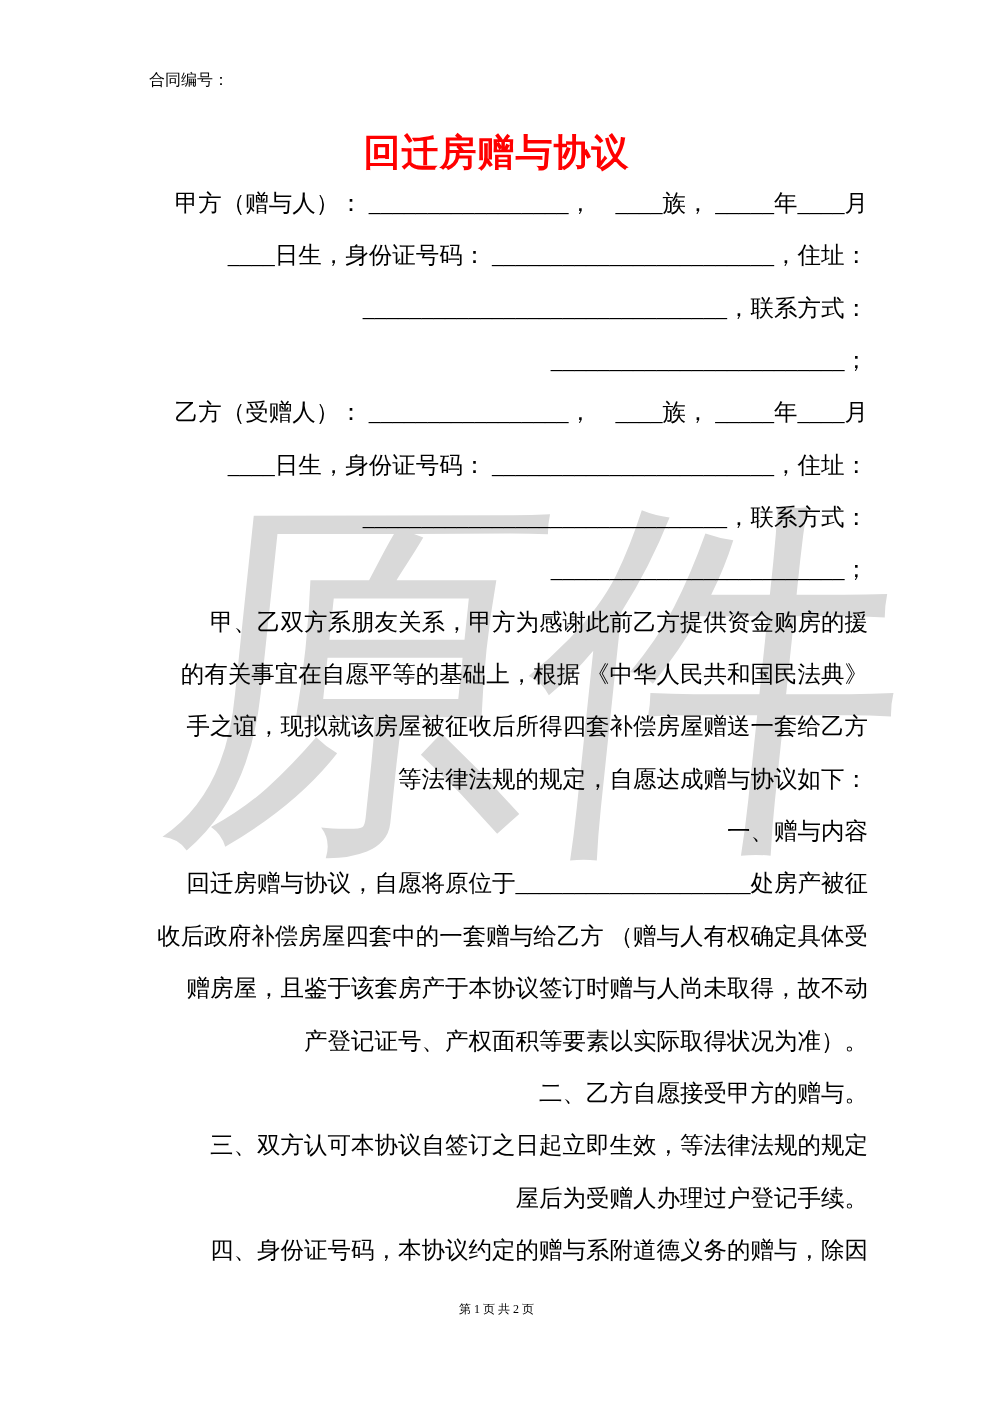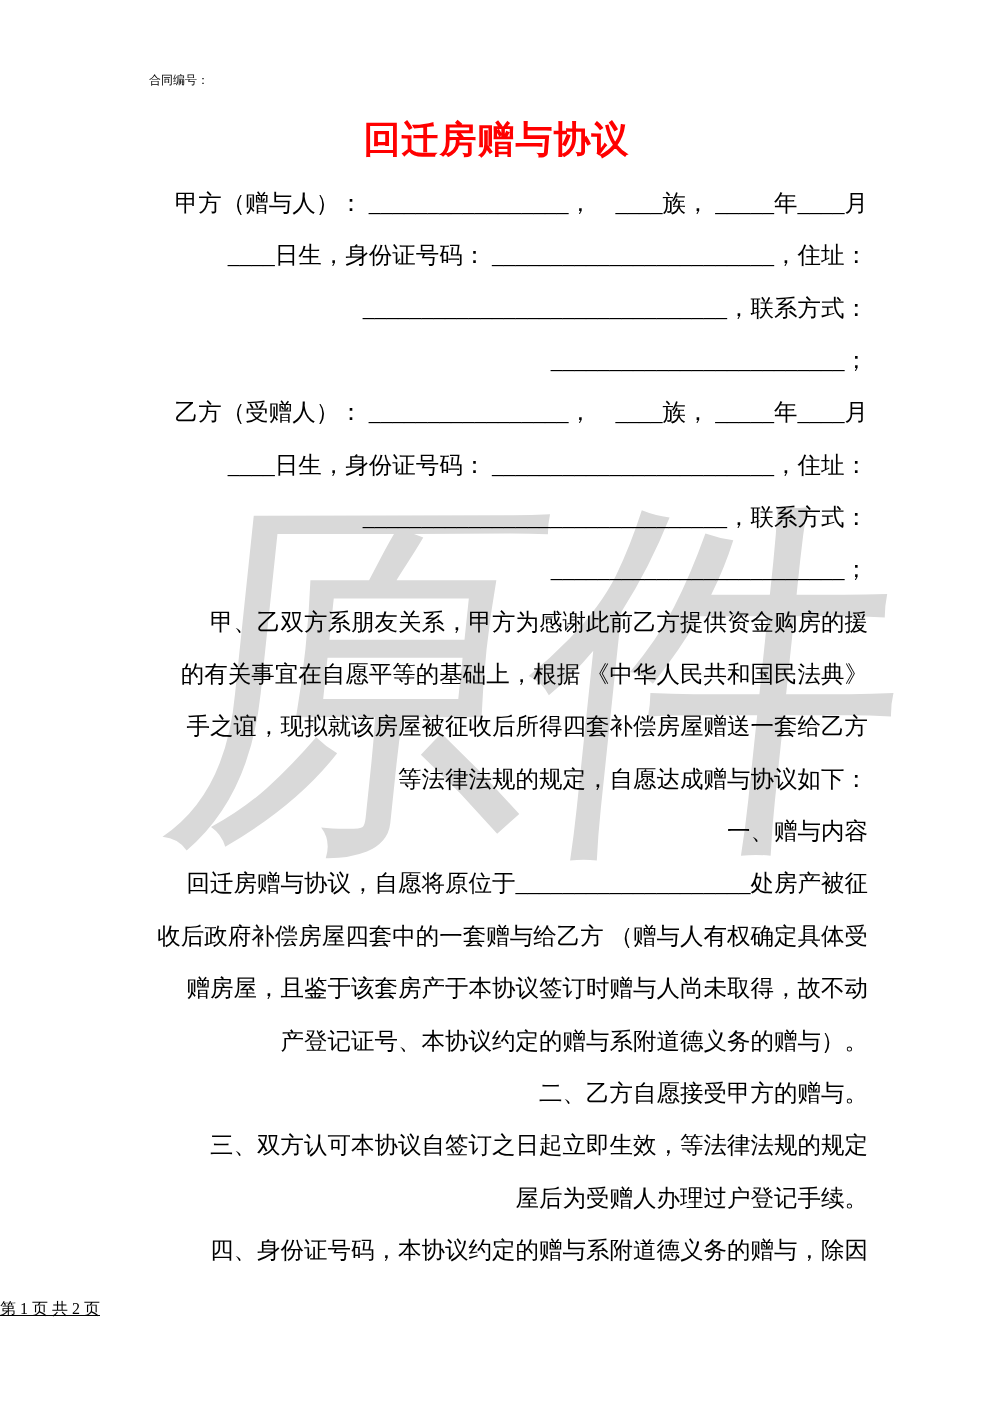--- a/index.html
+++ b/index.html
@@ -23,27 +23,27 @@
     color: #d9d9d9;
     transform: skewX(-6deg);
     white-space: nowrap;
     user-select: none;
   }
   .contract-no {
     position: absolute;
     top: 70px;
     left: 149px;
     z-index: 1;
-    font-size: 12px;
+    font-size: 16px;
     line-height: 20px;
     white-space: pre;
   }
   .doc-title {
     position: absolute;
-    top: 119px;
+    top: 132px;
     left: 0;
     width: 100%;
     z-index: 1;
     text-align: center;
     font-size: 37px;
     line-height: 42px;
     font-weight: bold;
     color: #ff0000;
     letter-spacing: 1px;
     white-space: pre;
@@ -61,25 +61,24 @@
     height: 52.35px;
     white-space: pre;
     text-align: right;
   }
   .page-footer {
     position: absolute;
     top: 1298px;
     left: 0;
     width: 100%;
     z-index: 1;
-    text-align: left;
-    font-size: 16px;
+    text-align: center;
+    font-size: 12px;
     line-height: 22px;
     white-space: pre;
-    text-decoration: underline;
   }
 </style>
 </head>
 <body>
 
 <div class="page">
 
   <div class="watermark">原件</div>
 
   <div class="contract-no">合同编号：</div>
@@ -110,21 +109,21 @@
     </div>
 
     <div>
       <div class="line">　一、赠与内容</div>
     </div>
 
     <div>
       <div class="line">　回迁房赠与协议，自愿将原位于____________________处房产被征</div>
       <div class="line">收后政府补偿房屋四套中的一套赠与给乙方 （赠与人有权确定具体受</div>
       <div class="line">赠房屋，且鉴于该套房产于本协议签订时赠与人尚未取得，故不动</div>
-      <div class="line">产登记证号、本协议约定的赠与系附道德义务的赠与）。</div>
+      <div class="line">产登记证号、产权面积等要素以实际取得状况为准）。</div>
     </div>
 
     <div>
       <div class="line">　二、乙方自愿接受甲方的赠与。</div>
     </div>
 
     <div>
       <div class="line">　三、双方认可本协议自签订之日起立即生效，等法律法规的规定</div>
       <div class="line">屋后为受赠人办理过户登记手续。</div>
     </div>

